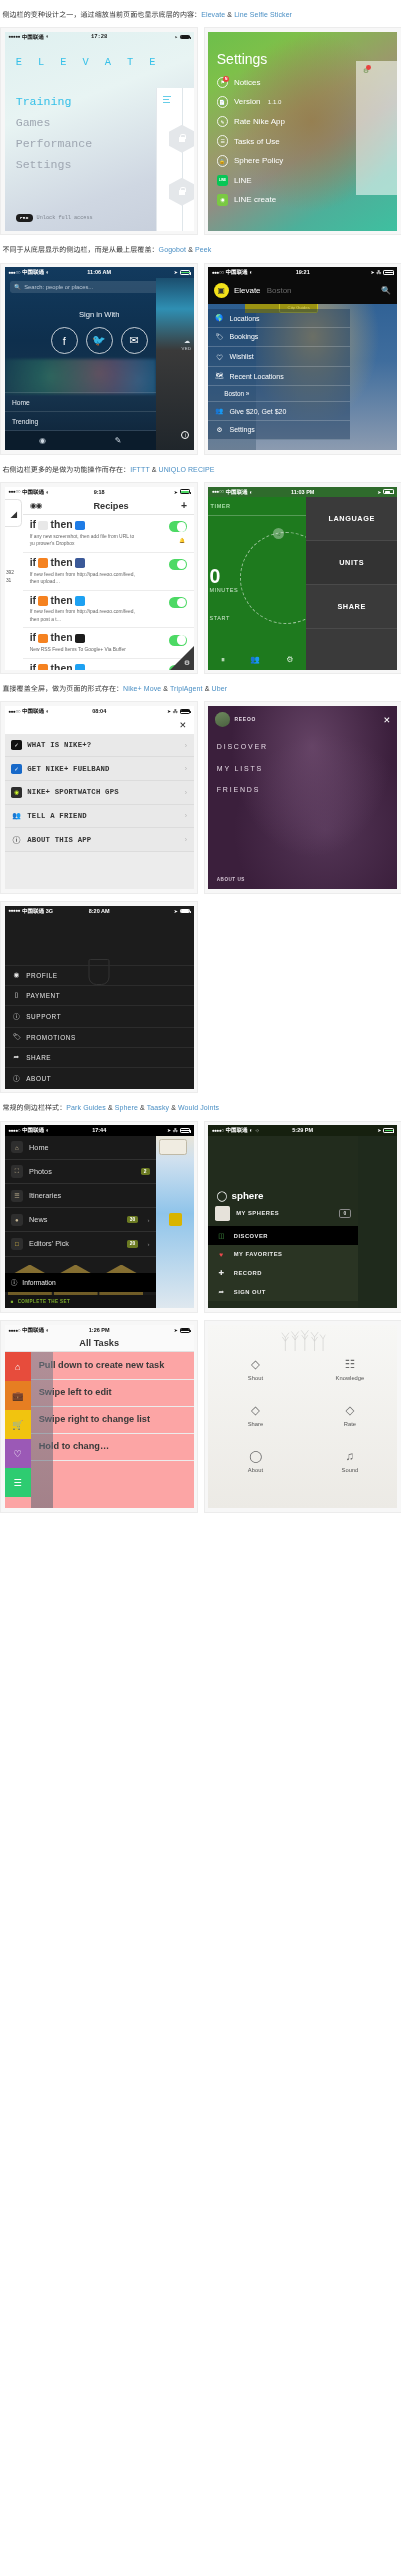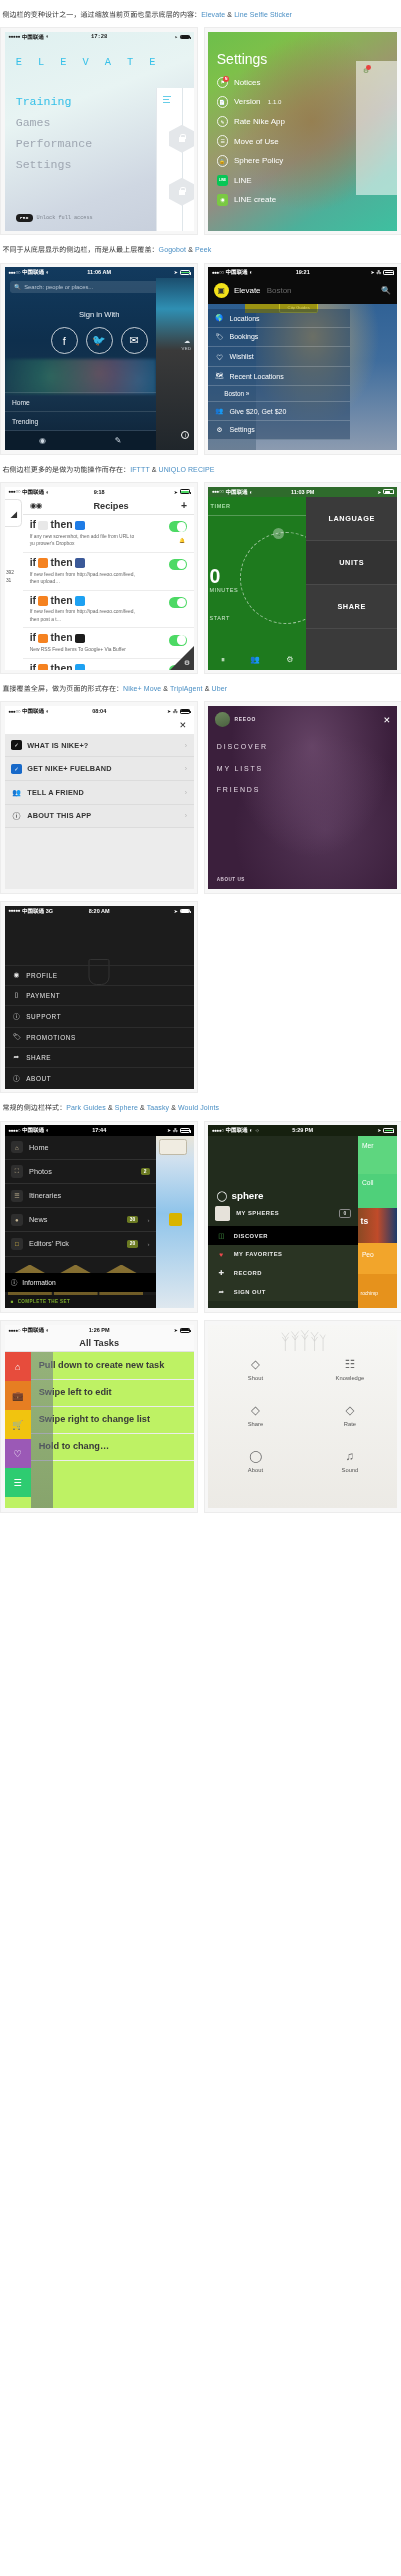--- a/index.html
+++ b/index.html
@@ -298,21 +298,21 @@
 
   
   .nike{height:183px;background:#ececec;position:relative;}
   .nike .status{color:#111;background:#fff;}
   .nk-x{text-align:right;padding:3.1px 7.3px 4.3px 0;font-size:8.6px;color:#333;background:#fff;}
   .nk-item{
     display:flex;align-items:center;gap:5.5px;padding:6.1px 6.7px;
     border-bottom:0.6px solid #dcdcdc;background:#e9e9e9;
   }
   .nk-item:first-of-type{border-top:0.6px solid #dcdcdc;}
-  .nk-lbl{font-size:7.3px;font-weight:bold;letter-spacing:0.2px;font-family:Liberation Sans, sans-serif;}
+  .nk-lbl{font-size:7.3px;font-weight:bold;letter-spacing:0.2px;font-family:Liberation Mono, monospace;}
   .nk-ic{width:10.4px;height:10.4px;border-radius:1.8px;display:flex;align-items:center;justify-content:center;font-size:5.5px;color:#fff;flex:0 0 10.4px;}
   .nk-ch{margin-left:auto;color:#b5b5b5;font-size:6.7px;}
 
   
   .trip{height:183px;background:#3b1f3c;position:relative;overflow:hidden;}
   .trip::before{
     content:"";position:absolute;inset:0;
     background:radial-gradient(ellipse at 55% 22%, rgba(150,110,150,.45), transparent 55%),
                radial-gradient(ellipse at 62% 68%, rgba(130,95,135,.35), transparent 55%);
   }
@@ -398,21 +398,21 @@
   .sp-cnt{margin-left:auto;border:0.6px solid #8a8a8a;border-radius:1.8px;padding:0.6px 3.1px;font-size:4.9px;color:#ddd;}
   .sp-ic{width:12.2px;text-align:center;font-size:6.7px;}
   .sp-right{position:absolute;left:150px;right:0;top:10.4px;bottom:0;}
   .sp-r1{height:38px;background:#5ed67f;color:#fff;font-size:6.7px;padding:6.1px 0 0 3.7px;}
   .sp-r2{height:34px;background:#4fd07a;color:#fff;font-size:6.7px;padding:4.9px 0 0 3.7px;}
   .sp-r3{height:35px;background:linear-gradient(90deg,#8b4a24,#c04b2a 50%,#1c3a6b);color:#fff;font-weight:bold;font-size:8.6px;padding:8.6px 0 0 2.4px;}
   .sp-r4{height:31px;background:#f2a52b;color:#fff;font-size:6.7px;padding:8.6px 0 0 3.7px;}
   .sp-r5{height:35px;background:#e6921c;color:#fff;font-size:4.9px;padding:17px 0 0 2.4px;}
 
   
-  .tasks{height:183px;background:#bef264;position:relative;overflow:hidden;}
+  .tasks{height:183px;background:#fca5a5;position:relative;overflow:hidden;}
   .tasks .status{color:#111;background:#fafafa;}
   .tk-head{
     height:17px;display:flex;align-items:center;justify-content:center;
     font-size:9.2px;font-weight:bold;border-bottom:0.6px solid #e2e2e2;position:relative;z-index:4;background:#fafafa;
   }
   .tk-rail{position:absolute;left:0;top:27.5px;bottom:0;width:26px;z-index:5;}
   .tk-rail div{height:29px;display:flex;align-items:center;justify-content:center;color:#fff;font-size:9.2px;}
   .tk-body{position:absolute;left:0;right:0;top:27.5px;bottom:0;}
   .tk-tip{
     padding:7.3px 0 7.3px 34px;font-size:9.2px;font-weight:bold;color:#3a3a3a;line-height:1.25;
@@ -514,21 +514,21 @@
             <span class="ls-ver">1.1.0</span>
           </div>
 
           <div class="ls-item">
             <span class="ls-ico">✎</span>
             <span>Rate Nike App</span>
           </div>
 
           <div class="ls-item">
             <span class="ls-ico">☰</span>
-            <span>Move of Use</span>
+            <span>Tasks of Use</span>
           </div>
 
           <div class="ls-item">
             <span class="ls-ico">🔒</span>
             <span>Sphere Policy</span>
           </div>
 
           <div class="ls-item">
             <span class="ls-ico sq">LINE</span>
             <span>LINE</span>
@@ -834,20 +834,25 @@
         <div class="nk-x">✕</div>
 
         <div class="nk-item">
           <span class="nk-ic" style="background:#111">✓</span>
           <span class="nk-lbl">WHAT IS NIKE+?</span>
           <span class="nk-ch">›</span>
         </div>
         <div class="nk-item">
           <span class="nk-ic" style="background:#1769c9">✓</span>
           <span class="nk-lbl">GET NIKE+ FUELBAND</span>
+          <span class="nk-ch">›</span>
+        </div>
+        <div class="nk-item">
+          <span class="nk-ic" style="background:#2d2d2d;color:#d4ff2b">◉</span>
+          <span class="nk-lbl">NIKE+ SPORTWATCH GPS</span>
           <span class="nk-ch">›</span>
         </div>
         <div class="nk-item">
           <span class="nk-ic" style="background:transparent;color:#111;font-size:7.3px">👥</span>
           <span class="nk-lbl">TELL A FRIEND</span>
           <span class="nk-ch">›</span>
         </div>
         <div class="nk-item">
           <span class="nk-ic" style="background:transparent;color:#111;font-size:8px">ⓘ</span>
           <span class="nk-lbl">ABOUT THIS APP</span>
@@ -1048,27 +1053,20 @@
           <div class="sp-item dim">
             <span class="sp-ic">✚</span>
             <span>RECORD</span>
           </div>
           <div class="sp-item dim">
             <span class="sp-ic">➦</span>
             <span>SIGN OUT</span>
           </div>
         </div>
 
-        <div class="sp-right">
-          <div class="sp-r1">Mer</div>
-          <div class="sp-r2">Coll</div>
-          <div class="sp-r3">ts</div>
-          <div class="sp-r4">Peo</div>
-          <div class="sp-r5">rochimp</div>
-        </div>
       </div>
     </div>
   </div>
 
   <div class="row" style="margin-top:7.3px">
 
     <div class="cell">
       <div class="phone tasks">
         <div class="status">
           <span class="left">

